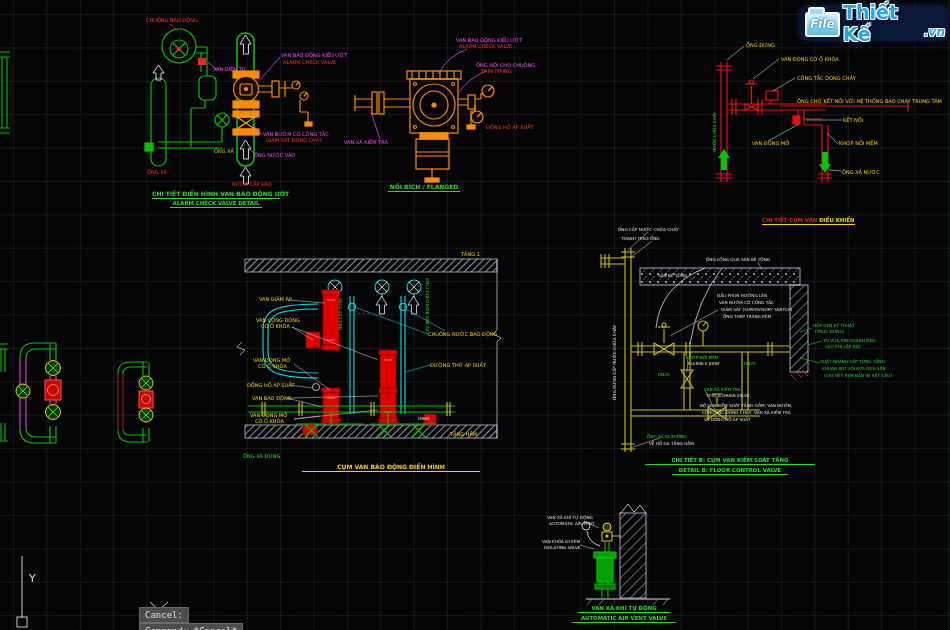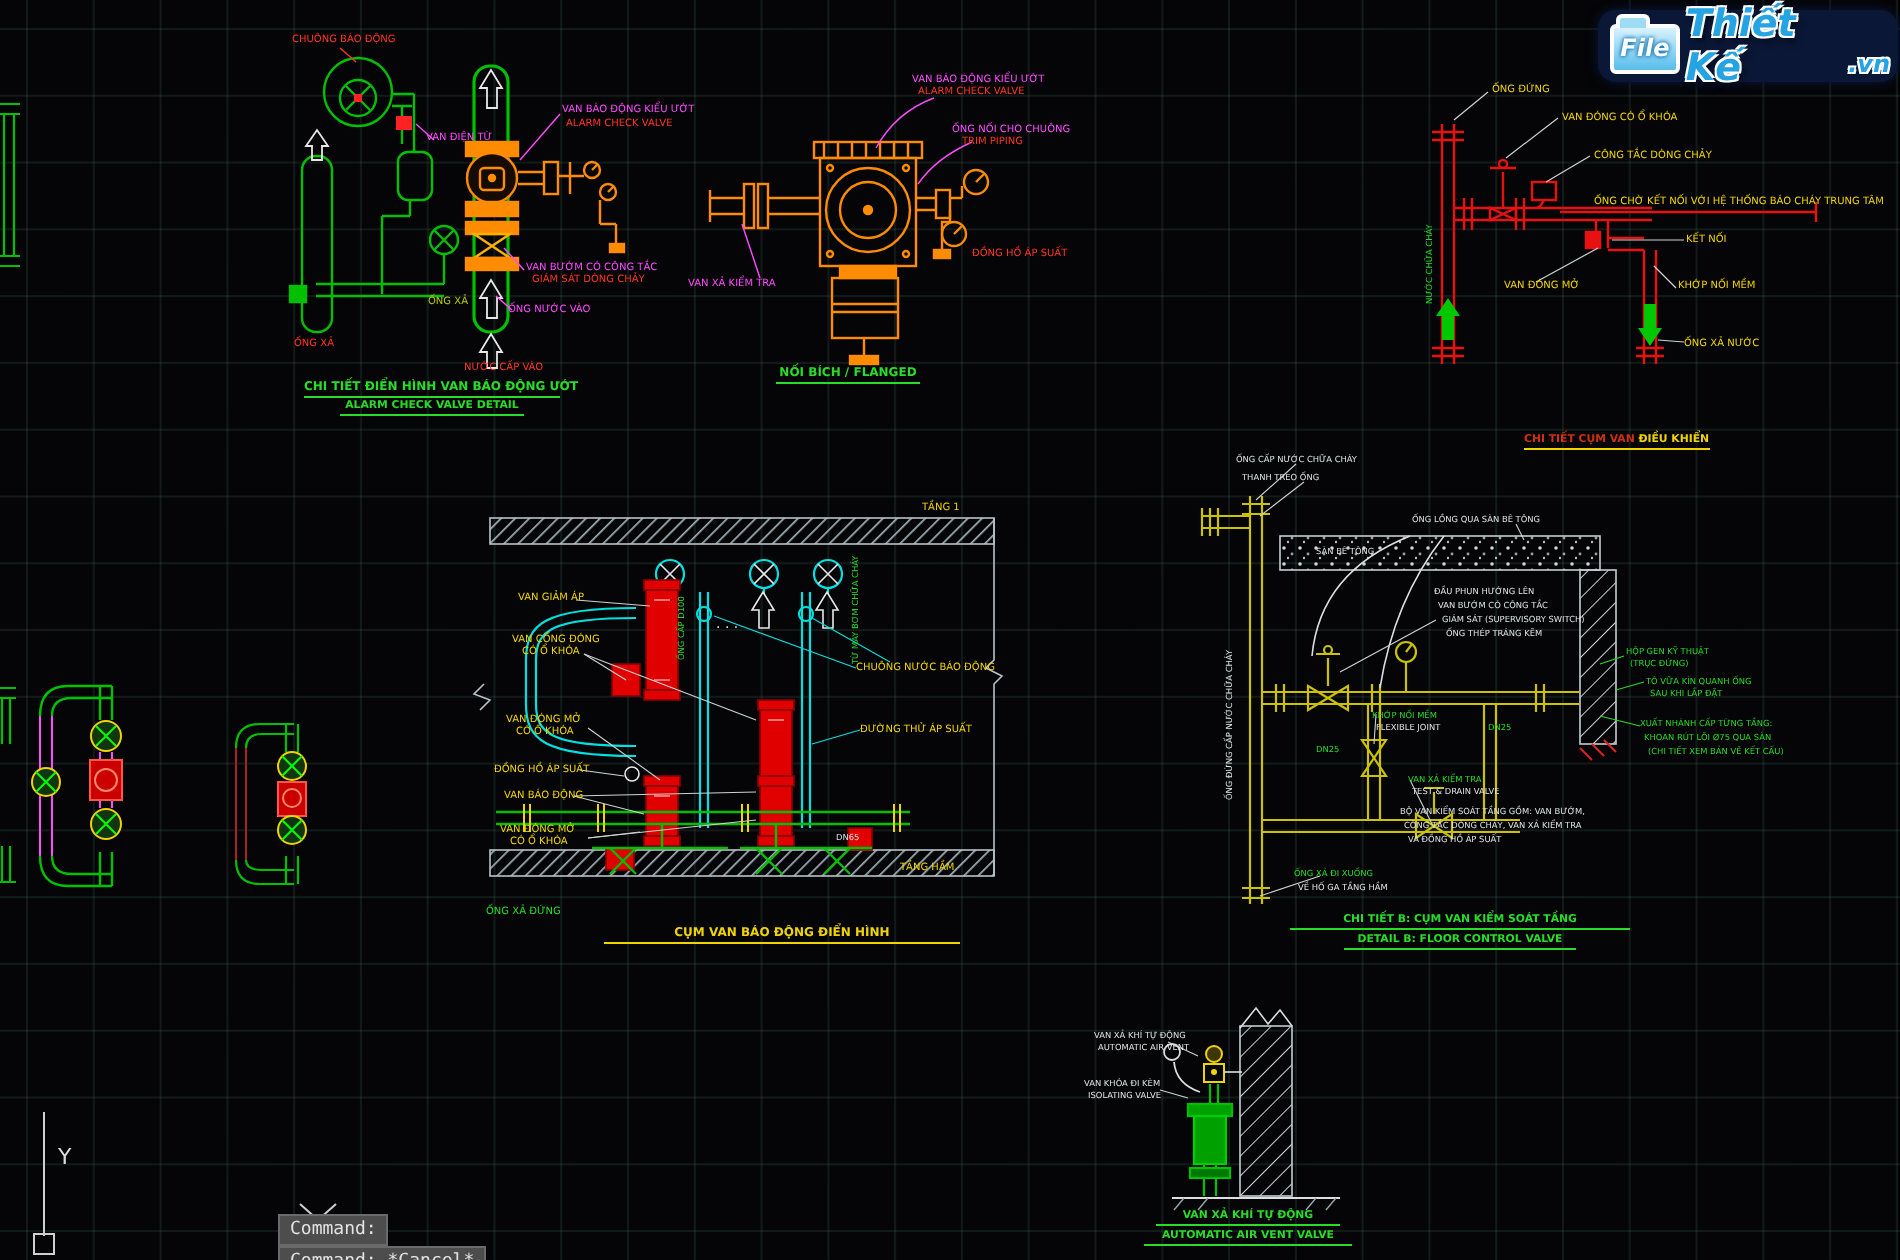--- a/index.html
+++ b/index.html
@@ -23,21 +23,21 @@
   #watermark{position:absolute;left:341px;top:584px;font-size:27px;font-weight:bold;
     color:#c2c2c2;letter-spacing:.5px;font-family:"Liberation Sans",sans-serif;
     text-shadow:1px 1px 2px rgba(0,0,0,.8);}
   #logo{position:absolute;left:799px;top:5px;width:142px;height:36px;display:flex;align-items:center;
     background:#0b1736;border-radius:9px;padding:0 4px;box-shadow:0 0 6px rgba(10,25,70,.9);}
   #logo .folder{position:relative;width:34px;height:21px;margin:2px 3px 0 2px;border:2px solid #fff;border-radius:3px;
     background:linear-gradient(#d9f3fe,#56bdea);display:flex;align-items:center;justify-content:center;
     font-weight:bold;font-style:italic;font-size:12px;color:#fff;text-shadow:0 0 2px #1877b4,0 0 2px #1877b4;}
   #logo .folder::before{content:"";position:absolute;top:-7px;left:1px;width:13px;height:5px;
     background:#9edcf6;border:2px solid #fff;border-bottom:none;border-radius:3px 3px 0 0;}
-  #logo .brand{font-weight:bold;font-style:italic;font-size:19px;color:#25a3e2;
+  #logo .brand{font-weight:bold;font-size:19px;color:#25a3e2;
     text-shadow:-1px -1px 0 #fff,1px -1px 0 #fff,-1px 1px 0 #fff,1px 1px 0 #fff,2px 3px 3px #020d20;}
   #logo .tld{font-weight:bold;font-style:italic;font-size:12px;color:#25a3e2;margin-top:17px;
     text-shadow:-1px -1px 0 #fff,1px -1px 0 #fff,-1px 1px 0 #fff,1px 1px 0 #fff;}
   #ucs-y{position:absolute;left:29px;top:572px;color:#dcdcdc;font-size:11px;}
 </style>
 </head>
 <body>
 
 <div id="canvas">
 
@@ -434,21 +434,21 @@
 <div class="lb g t2 ctr" style="left:672px;top:467px;width:116px">DETAIL B: FLOOR CONTROL VALVE</div>
 
 <div class="lb w s4" style="left:547px;top:515px">VAN XẢ KHÍ TỰ ĐỘNG</div>
 <div class="lb w s4" style="left:549px;top:521px">AUTOMATIC AIR VENT</div>
 <div class="lb w s4" style="left:542px;top:539px">VAN KHÓA ĐI KÈM</div>
 <div class="lb w s4" style="left:544px;top:545px">ISOLATING VALVE</div>
 <div class="lb g t2 ctr" style="left:578px;top:605px;width:92px">VAN XẢ KHÍ TỰ ĐỘNG</div>
 <div class="lb g t2 ctr" style="left:572px;top:615px;width:104px">AUTOMATIC AIR VENT VALVE</div>
 
 <div id="ucs-y">Y</div>
-<div class="cmdbox" style="left:139px;top:607px">Command:</div>
+<div class="cmdbox" style="left:139px;top:607px">Cancel:</div>
 <div class="cmdbox" style="left:139px;top:623px;height:7px;overflow:hidden">Command: *Cancel*</div>
 
 <div id="logo">
   <div class="folder">File</div>
   <span class="brand">Thiết Kế</span>
   <span class="tld">.vn</span>
 </div>
 
 </div>
 

